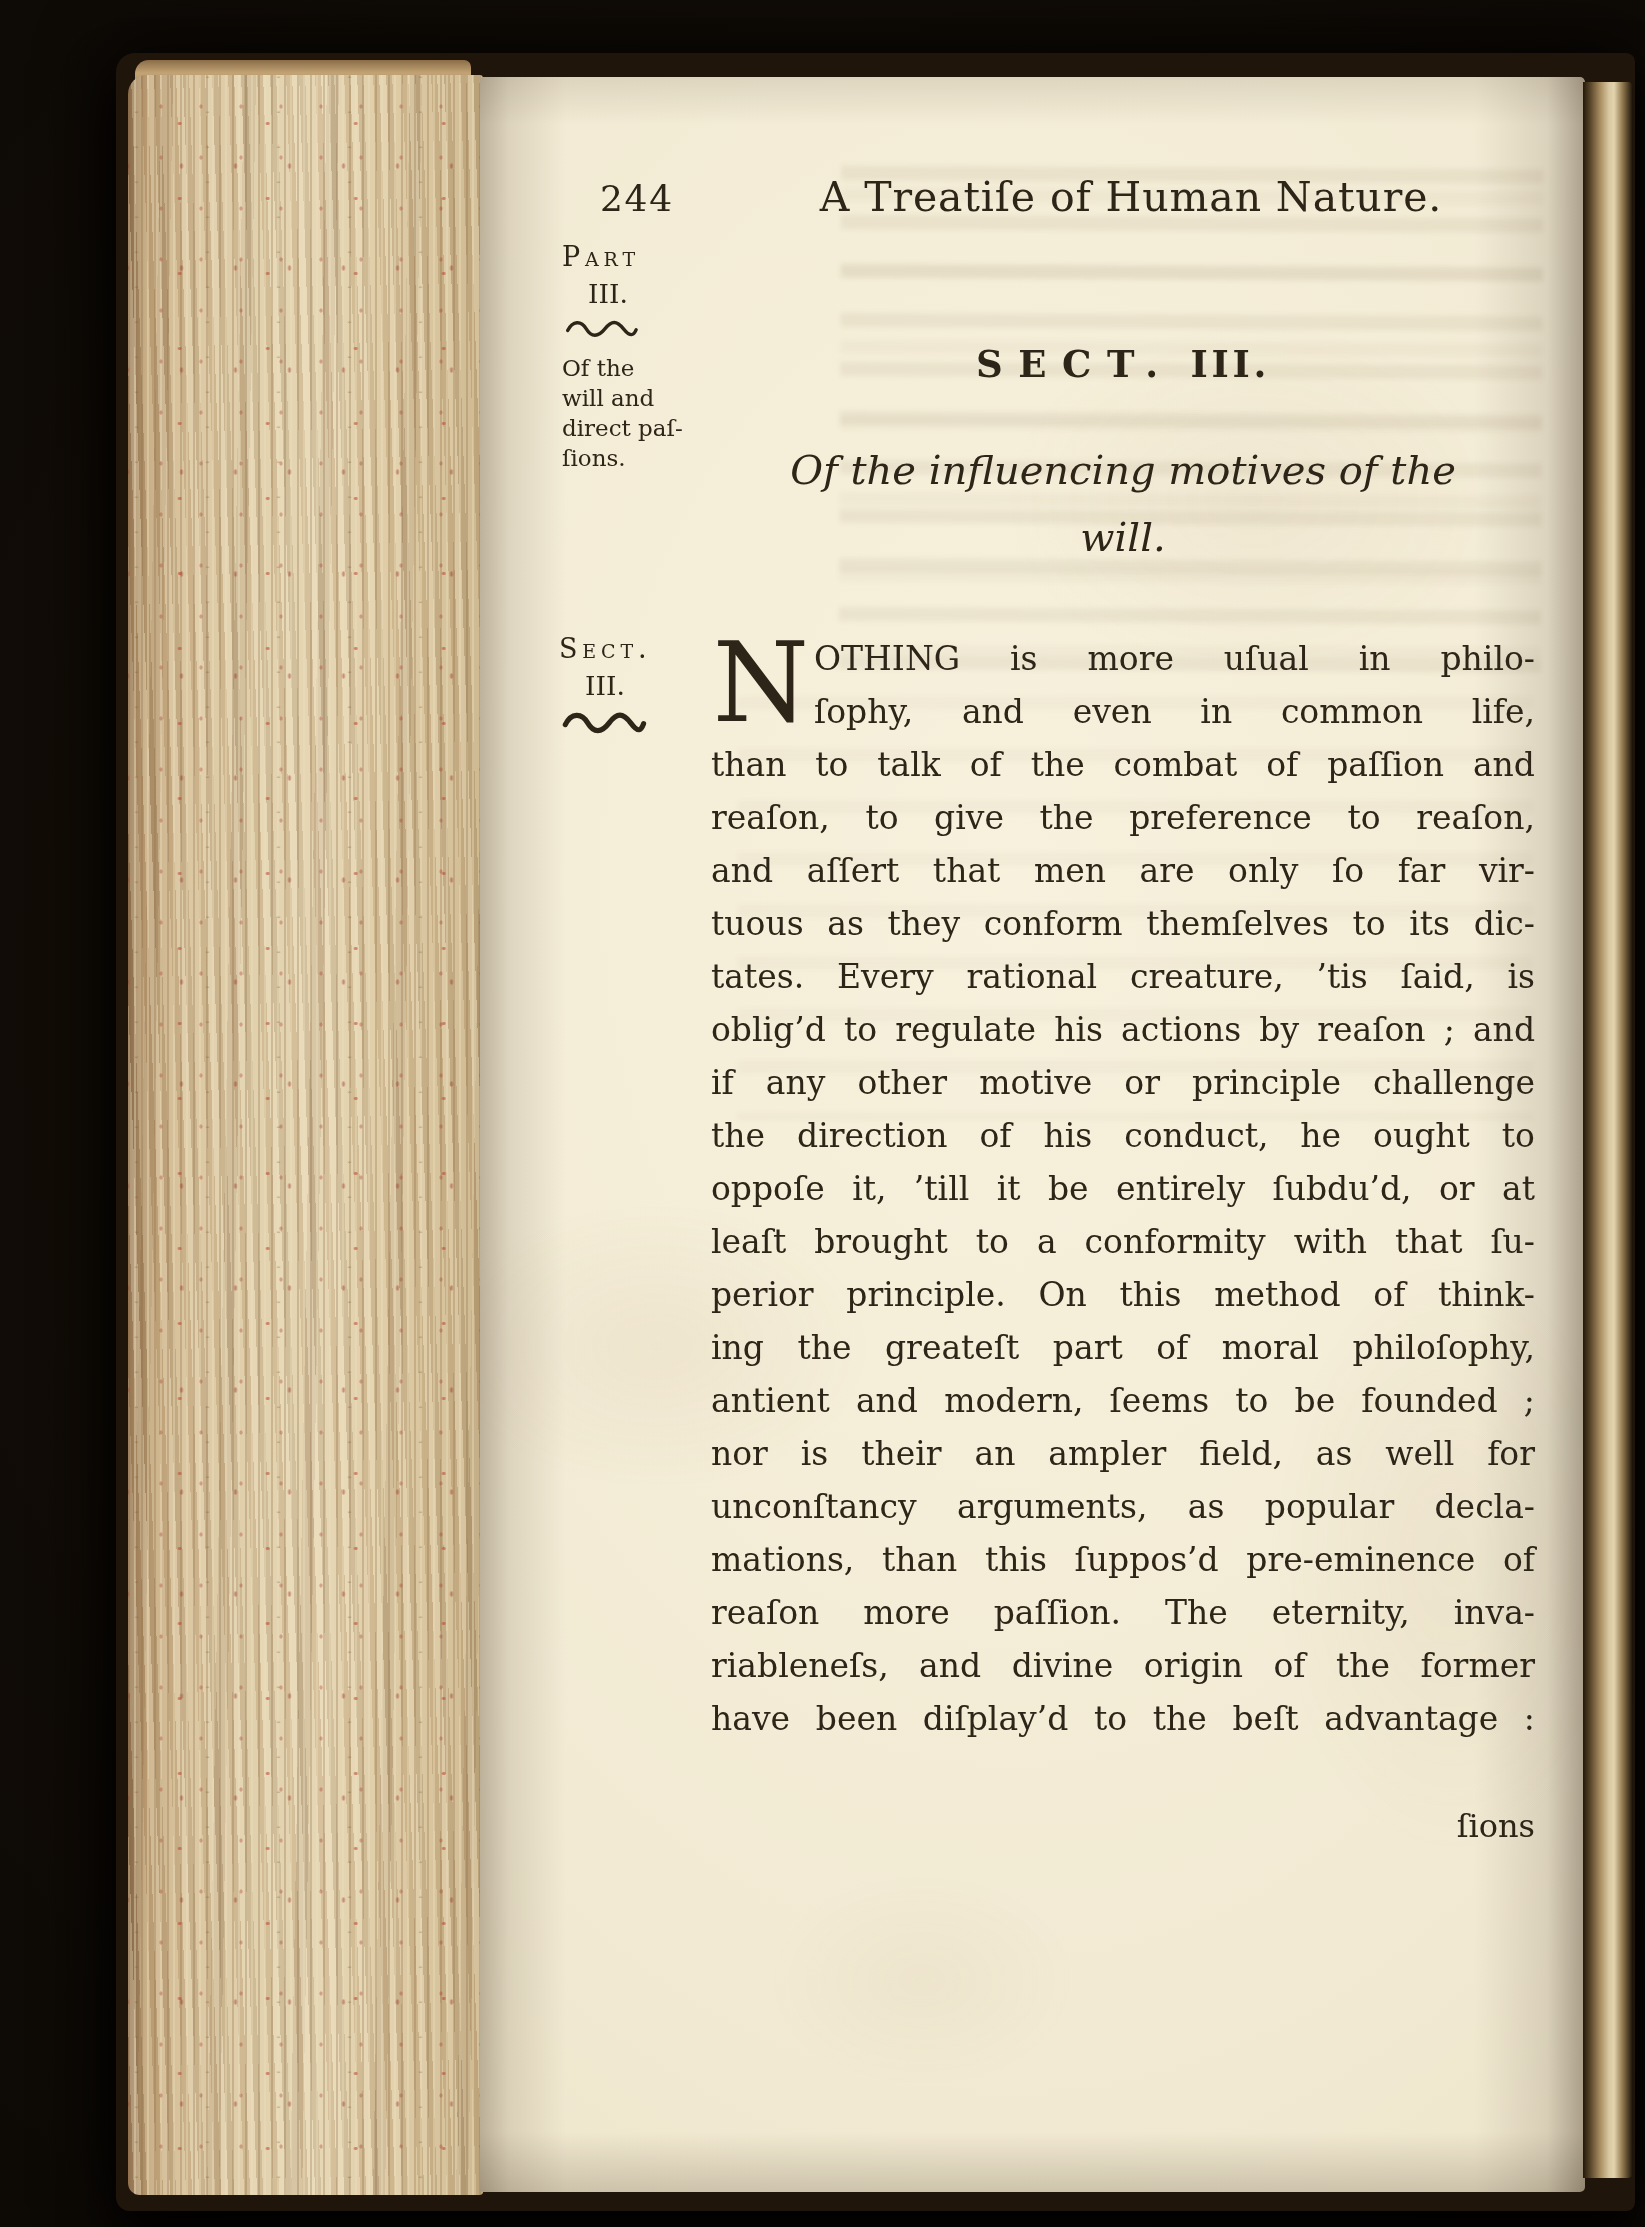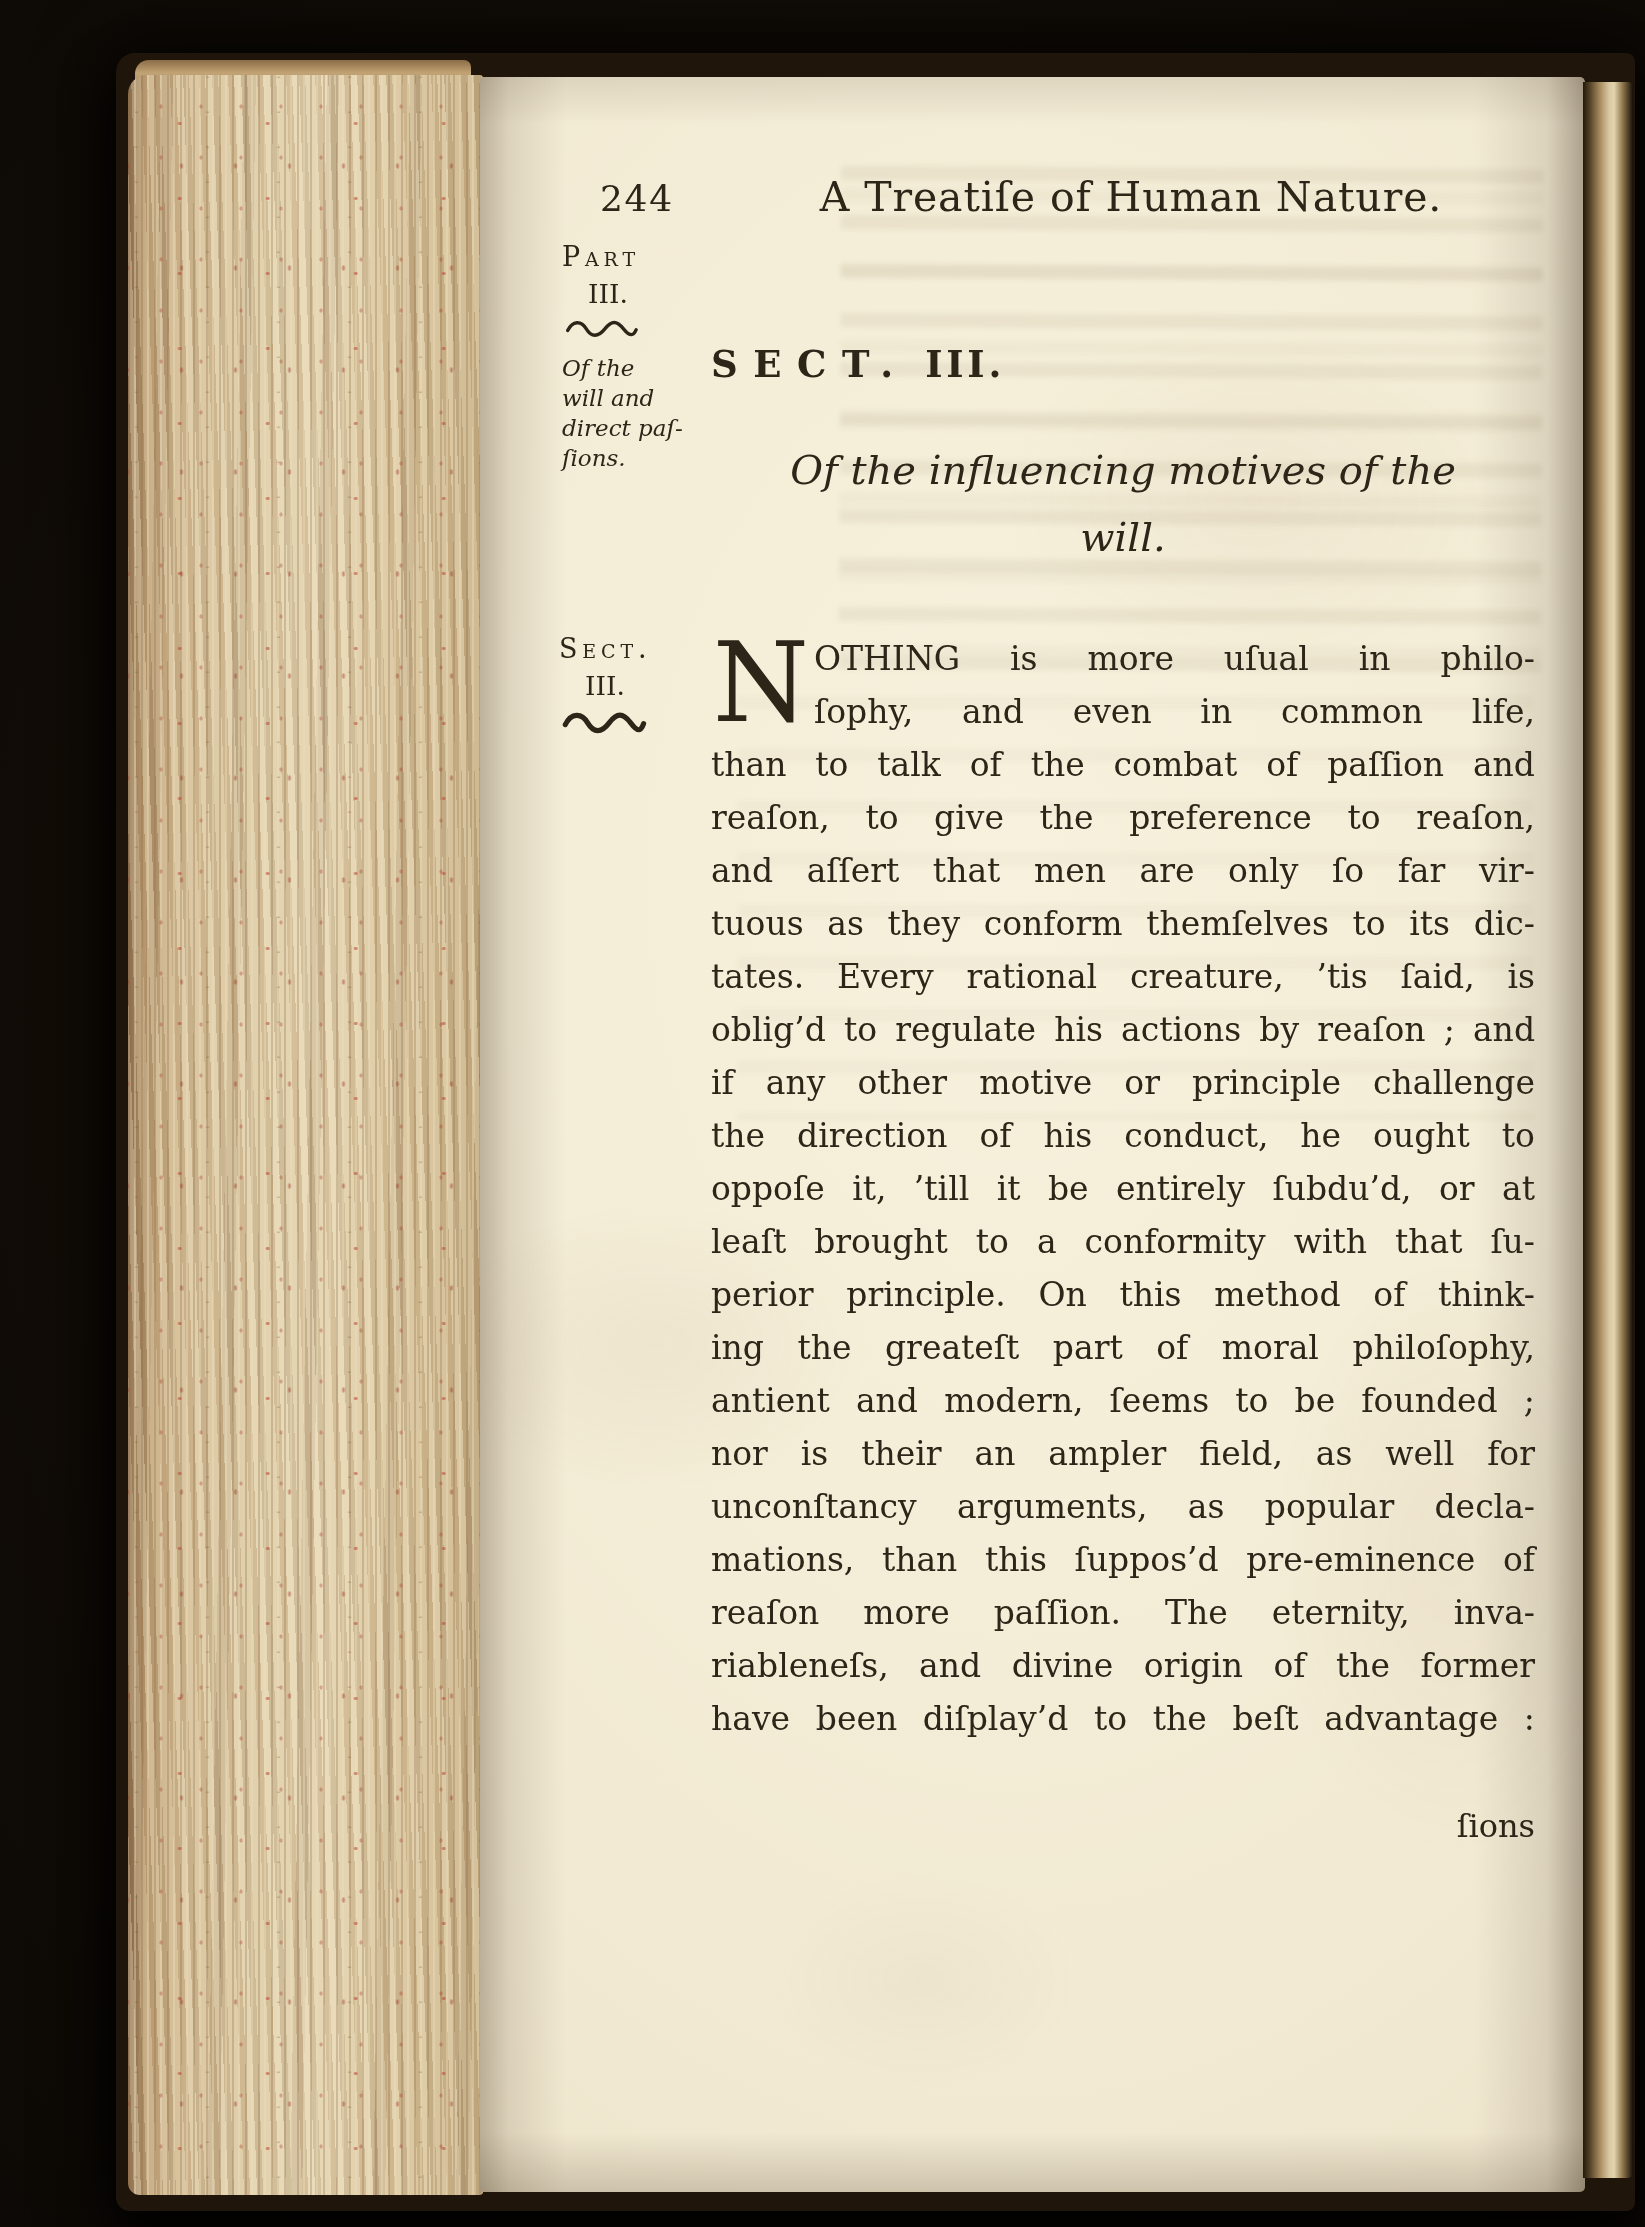--- a/index.html
+++ b/index.html
@@ -169,31 +169,30 @@
     line-height: 38px;
   }
   .margin-numeral {
     font-size: 26.5px;
     line-height: 36px;
     padding-left: 26px;
   }
   .squiggle { display: block; margin: 5.1px 0 0 1.7px; }
   .margin-note {
     margin-top: 13.7px;
-    font-style: italic;
     font-size: 23px;
     line-height: 30px;
     white-space: pre-line;
   }
 
   .section-heading {
     position: absolute;
     left: 231px; top: 265px;
     width: 824px;
-    text-align: left;
+    text-align: center;
     font-size: 37px;
     font-weight: 600;
   }
   .heading-sect { letter-spacing: 0.42em; }
   .heading-num  { letter-spacing: 0.10em; margin-left: 0.45em; }
 
   .section-subtitle {
     position: absolute;
     left: 231px; top: 360px;
     width: 824px;

